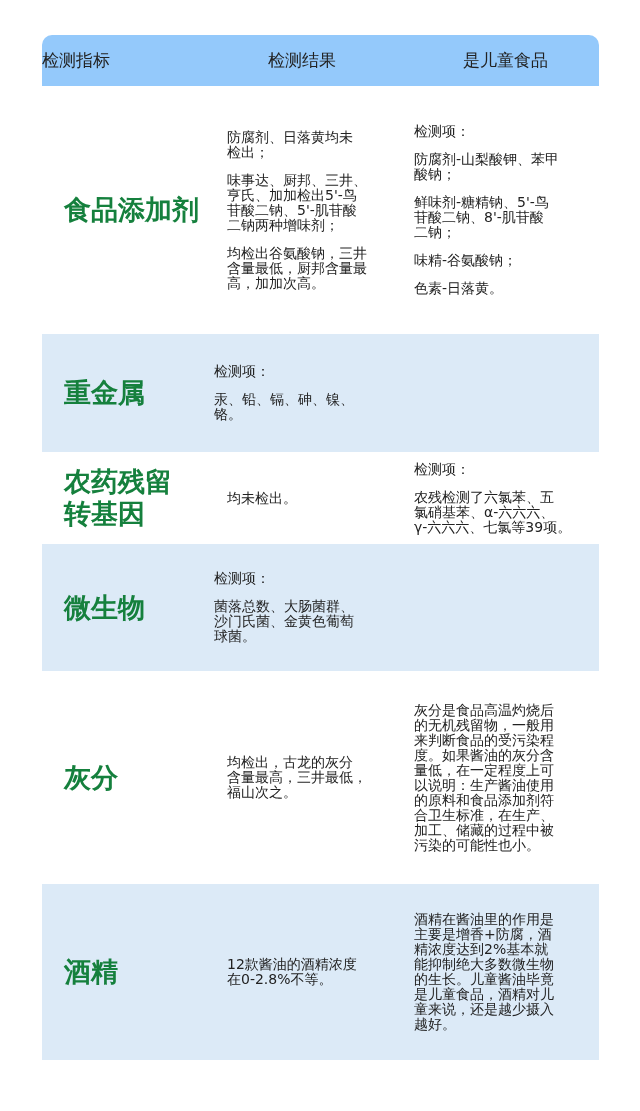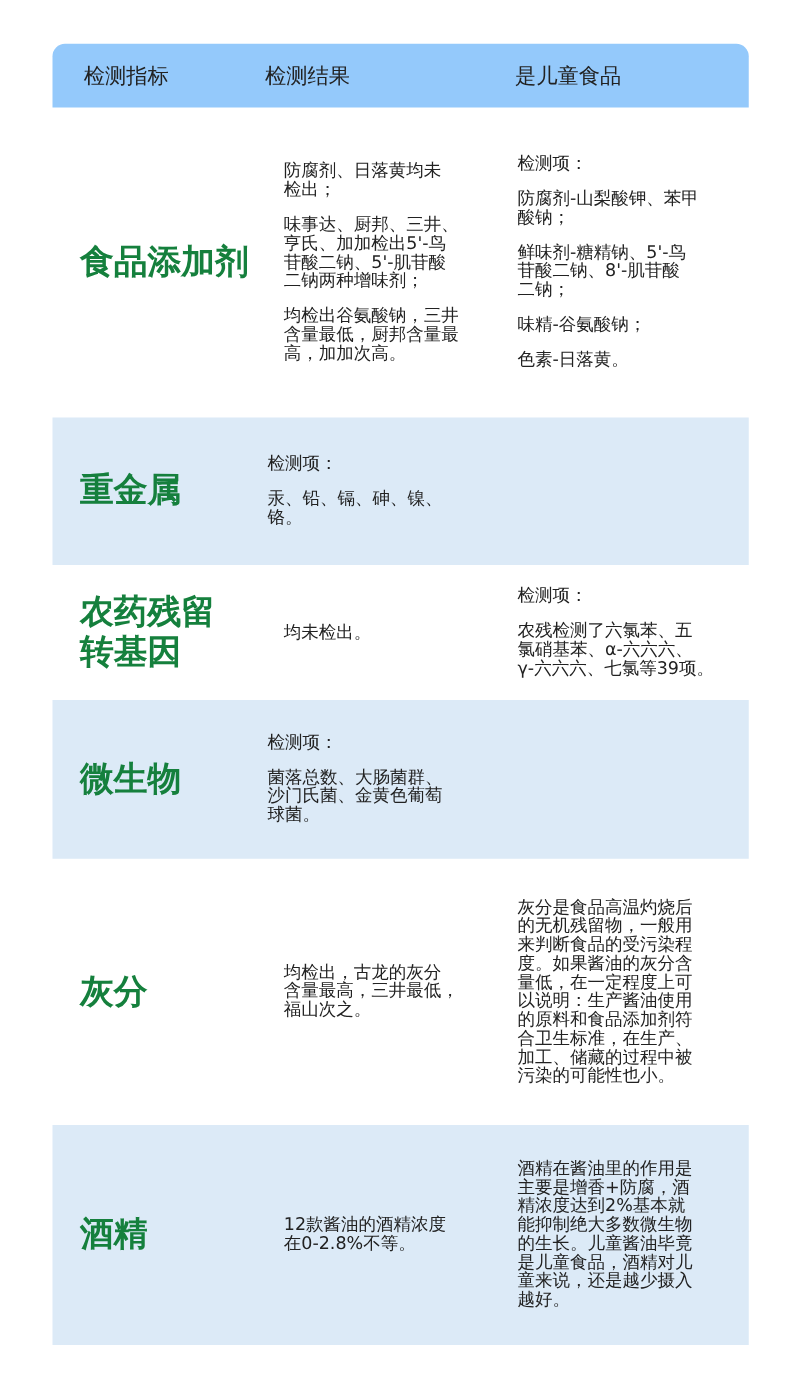--- a/index.html
+++ b/index.html
@@ -1,22 +1,22 @@
 <!DOCTYPE html>
 <html><head>
 <meta charset="utf-8">
 <style>
   html, body { margin: 0; padding: 0; background: #ffffff; }
   body { width: 640px; height: 1111px; position: relative; overflow: hidden;
          font-family: "DejaVu Sans", "Liberation Sans", sans-serif; color: #1e1e1e; }
   .table { position: absolute; left: 42px; top: 35px; width: 557px; }
   .header { height: 51px; background: #94c9fb; border-radius: 10px 10px 0 0;
             display: grid; grid-template-columns: 170px 200px 187px; align-items: center; }
-  .header div { font-size: 17px; color: #222; }
-  .header .h1 { text-align: left; padding-left: 25px; }
+  .header div { font-size: 17px; color: #222; text-align: center; }
+  .header .h1 { text-align: left; }
   .header .h2 { padding-right: 20px; }
   .row { display: grid; grid-template-columns: 170px 200px 187px; align-items: center; }
   .row.alt { background: #dceaf7; }
   .cat { font-size: 27px; font-weight: bold; padding-left: 22px; line-height: 32px; color: #15803d; }
   .res, .det { font-size: 14px; line-height: 15px; color: #222; }
   .res { padding-left: 15px; padding-right: 10px; }
   .det { padding-left: 2px; padding-right: 0; }
   .p { margin: 0 0 13px 0; white-space: pre-line; }
   .p:last-child { margin-bottom: 0; }
 </style>
@@ -57,21 +57,21 @@
 
   <div class="row alt" style="height:118px">
     <div class="cat">重金属</div>
     <div class="det">
       <p class="p">检测项：</p>
       <p class="p">汞、铅、镉、砷、镍、
 铬。</p>
     </div>
   </div>
 
-  <div class="row" style="height:108px">
+  <div class="row" style="height:92px">
     <div class="cat" style="white-space:pre-line">农药残留
 转基因</div>
     <div class="res">
       <p class="p">均未检出。</p>
     </div>
     <div class="det">
       <p class="p">检测项：</p>
       <p class="p">农残检测了六氯苯、五
 氯硝基苯、α-六六六、
 γ-六六六、七氯等39项。</p>

